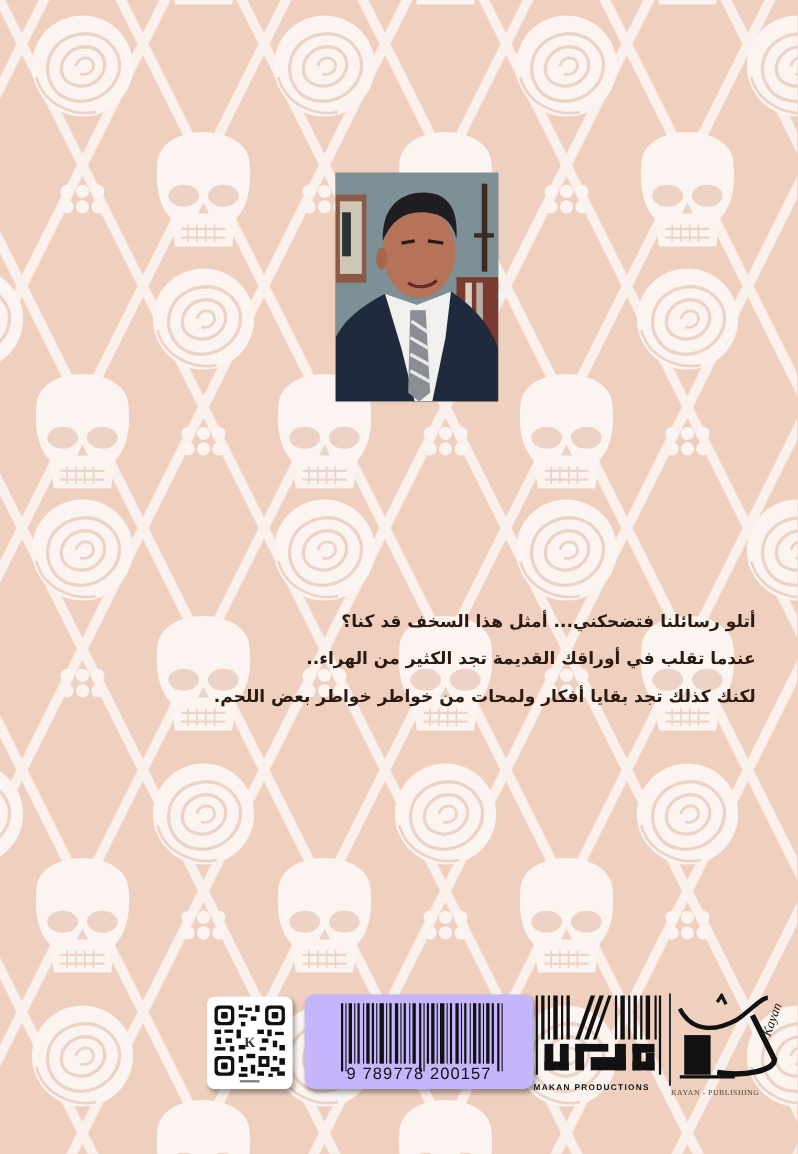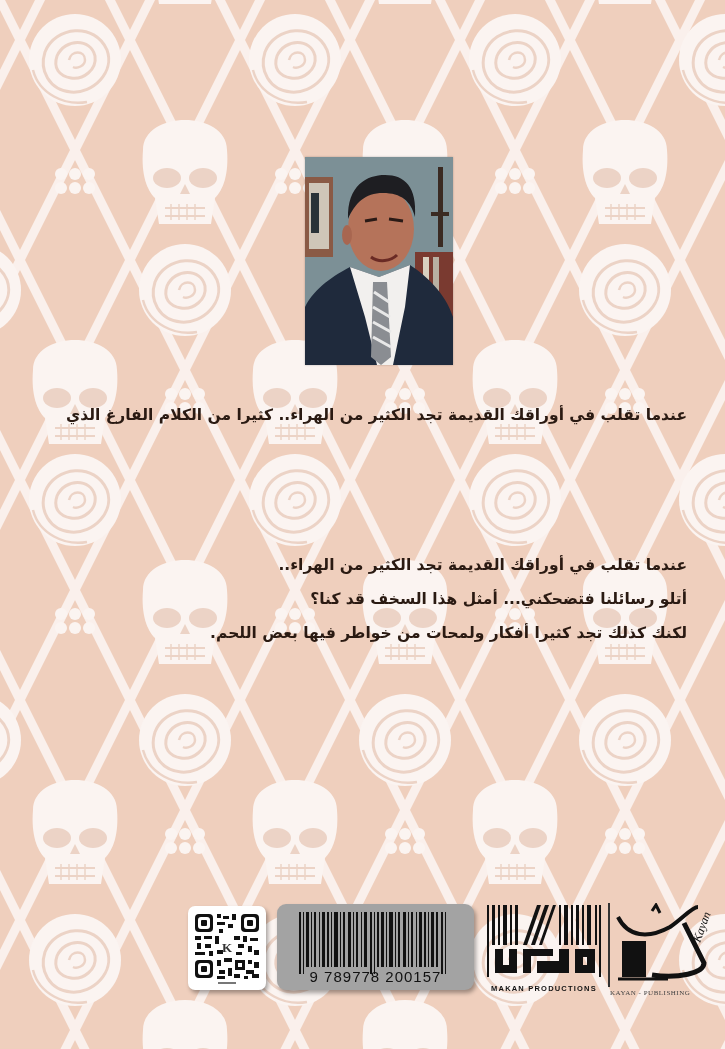--- a/index.html
+++ b/index.html
@@ -24,29 +24,29 @@
     margin:0; font-size:15.5px; line-height:34.5px; white-space:nowrap;
   }
   .lines { position:absolute; right:38px; top:548px; width:650px; direction:rtl; text-align:right; color:#2a1a12; font-weight:bold;}
   .lines p { margin:0; font-size:15.5px; line-height:34px; height:34px; white-space:nowrap; }
   .qr {
     position:absolute; left:188px; top:906px; width:78px; height:84px;
     background:#fff; border-radius:7px; box-shadow:2px 3px 4px rgba(0,0,0,0.35);
   }
   .barcode {
     position:absolute; left:277px; top:904px; width:197px; height:86px;
-    background:#a3a3a3; border-radius:9px; box-shadow:2px 3px 4px rgba(0,0,0,0.35);
+    background:#c4b5fd; border-radius:9px; box-shadow:2px 3px 4px rgba(0,0,0,0.35);padding-left:11px;
   }
   .isbn {
     position:absolute; left:0; right:0; bottom:5px; text-align:center;
     font-family:"Liberation Sans", sans-serif; font-size:15px; color:#111; letter-spacing:1px;
   }
   .makan { position:absolute; left:485px; top:903px; width:118px; height:90px; }
   .makan-label {
-    position:absolute; left:0; right:0; bottom:0; text-align:center;
+    position:absolute; left:0; right:0; bottom:0; 
     font-family:"Liberation Sans", sans-serif; font-size:7.5px; font-weight:bold; letter-spacing:1.2px; color:#111;
   }
   .kayan { position:absolute; left:608px; top:903px; width:110px; height:96px; }
   .kayan-label {
     position:absolute; left:2px; right:0; bottom:2px; text-align:left;
     font-family:"Liberation Serif", serif; font-size:7px; color:#444; letter-spacing:0.5px;
   }
 </style>
 </head>
 <body>
@@ -156,27 +156,26 @@
     <path d="M69,135 L84,145 M68,150 L85,160 M68,165 L86,175 M68,180 L86,190" stroke="#e8e8e8" stroke-width="3"></path>
     <ellipse cx="76" cy="72" rx="33" ry="42" fill="#b5735a"></ellipse>
     <path d="M43,62 C42,28 62,18 80,18 C100,18 112,30 110,60 C106,44 96,36 78,36 C60,36 50,46 43,62Z" fill="#1e1e22"></path>
     <ellipse cx="42" cy="78" rx="5" ry="10" fill="#a86650"></ellipse>
     <path d="M60,64 L72,62 M84,62 L98,64" stroke="#2a1a16" stroke-width="3"></path>
     <path d="M66,100 C74,106 86,104 92,98" stroke="#6a2a24" stroke-width="3" fill="none"></path>
   </svg>
 </div>
 
 <div class="text-block para">
-  <p>عندما تقلب في أوراقك القديمة تجد الكثير من الهراء.. كثيرا من الكلام الفارغ الذي</p>
 </div>
 
 <div class="lines">
+  <p>أتلو رسائلنا فتضحكني... أمثل هذا السخف قد كنا؟</p>
   <p>عندما تقلب في أوراقك القديمة تجد الكثير من الهراء..</p>
-  <p>أتلو رسائلنا فتضحكني... أمثل هذا السخف قد كنا؟</p>
-  <p>لكنك كذلك تجد كثيرا أفكار ولمحات من خواطر فيها بعض اللحم.</p>
+  <p>لكنك كذلك تجد بقايا أفكار ولمحات من خواطر خواطر بعض اللحم.</p>
 </div>
 
 <div class="qr">
   <svg width="78" height="84" viewBox="0 0 78 84" xmlns="http://www.w3.org/2000/svg">
     <g fill="#111">
       <rect x="7" y="8" width="18" height="18" rx="4"></rect>
       <rect x="53" y="8" width="18" height="18" rx="4"></rect>
       <rect x="7" y="54" width="18" height="18" rx="4"></rect>
     </g>
     <g fill="#fff">

